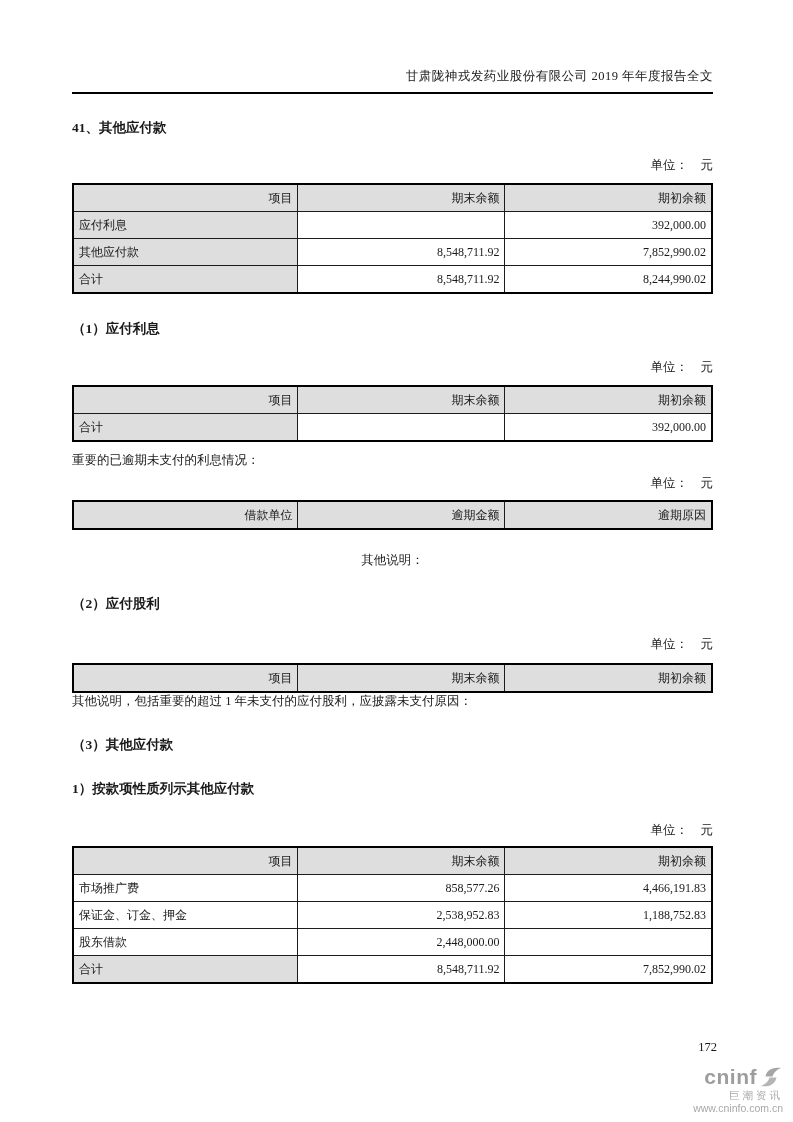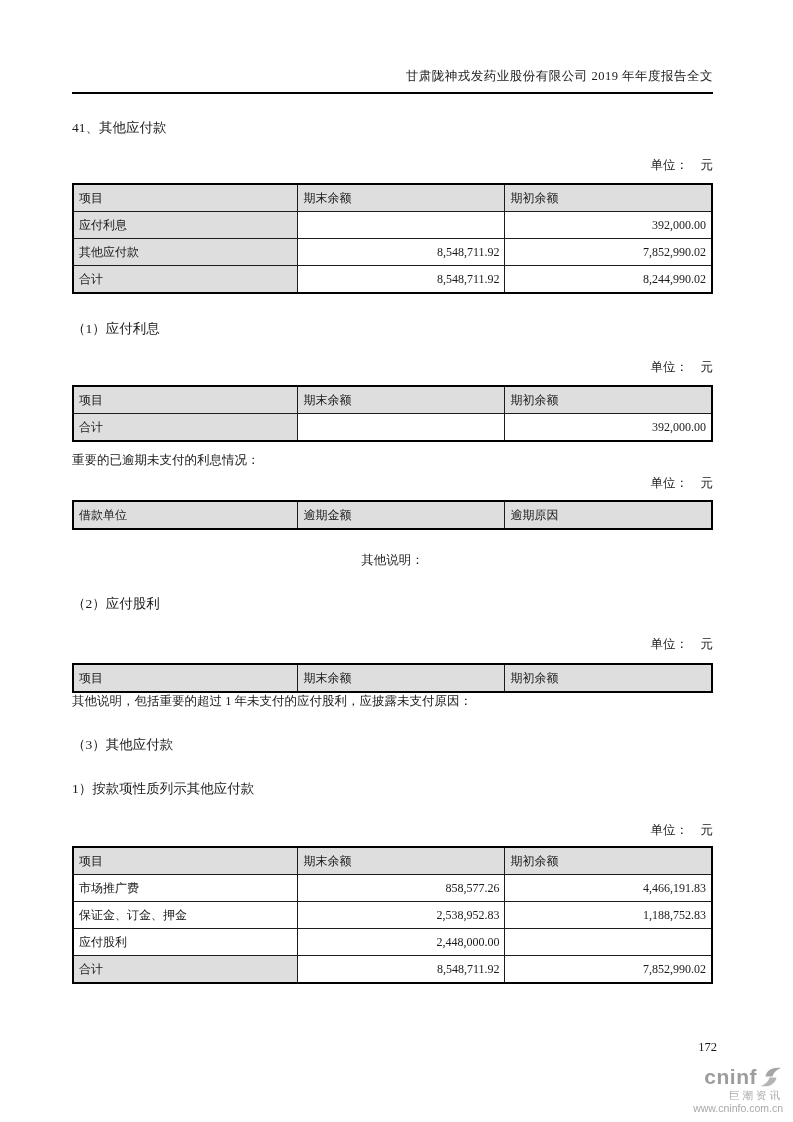--- a/index.html
+++ b/index.html
@@ -16,21 +16,21 @@
 
   .report-header {
     padding-top:68px;
     text-align:right;
     font-size:12.5px;
     letter-spacing:0.5px;
     border-bottom:2px solid #000;
     padding-bottom:7px;
   }
 
-  .sec-title   { font-weight:normal; font-size:13.5px; }
+  .sec-title   { font-weight:bold; font-size:13.5px; }
   .mt-41       { margin-top:25px; }
   .mt-sub      { margin-top:26px; }
   .note        { font-size:12.5px; }
 
   .unit-line {
     text-align:right;
     font-size:12.5px;
   }
 
   table.fin-table {
@@ -43,21 +43,21 @@
   table.fin-table th, table.fin-table td {
     border:1px solid #1c1c1c;
     height:26px;
     padding:0 5px;
     overflow:hidden;
     white-space:nowrap;
   }
   table.fin-table th {
     background:#dedede;
     font-weight:normal;
-    text-align:left;
+    text-align:right;
   }
   table.fin-table th:first-child, table.fin-table td:first-child { width:33.4%; }
   table.fin-table td:first-child { text-align:left; }
   table.fin-table td { text-align:right; }
   table.fin-table td.shaded { background:#dedede; }
 
   .page-number {
     position:absolute;
     top:1040px; right:76px;
     font-size:12.5px;
@@ -197,21 +197,21 @@
             <td>市场推广费</td>
             <td>858,577.26</td>
             <td>4,466,191.83</td>
           </tr>
           <tr>
             <td>保证金、订金、押金</td>
             <td>2,538,952.83</td>
             <td>1,188,752.83</td>
           </tr>
           <tr>
-            <td>应付股利</td>
+            <td>股东借款</td>
             <td>2,448,000.00</td>
             <td></td>
           </tr>
           <tr>
             <td class="shaded">合计</td>
             <td>8,548,711.92</td>
             <td>7,852,990.02</td>
           </tr>
         </tbody>
       </table>

